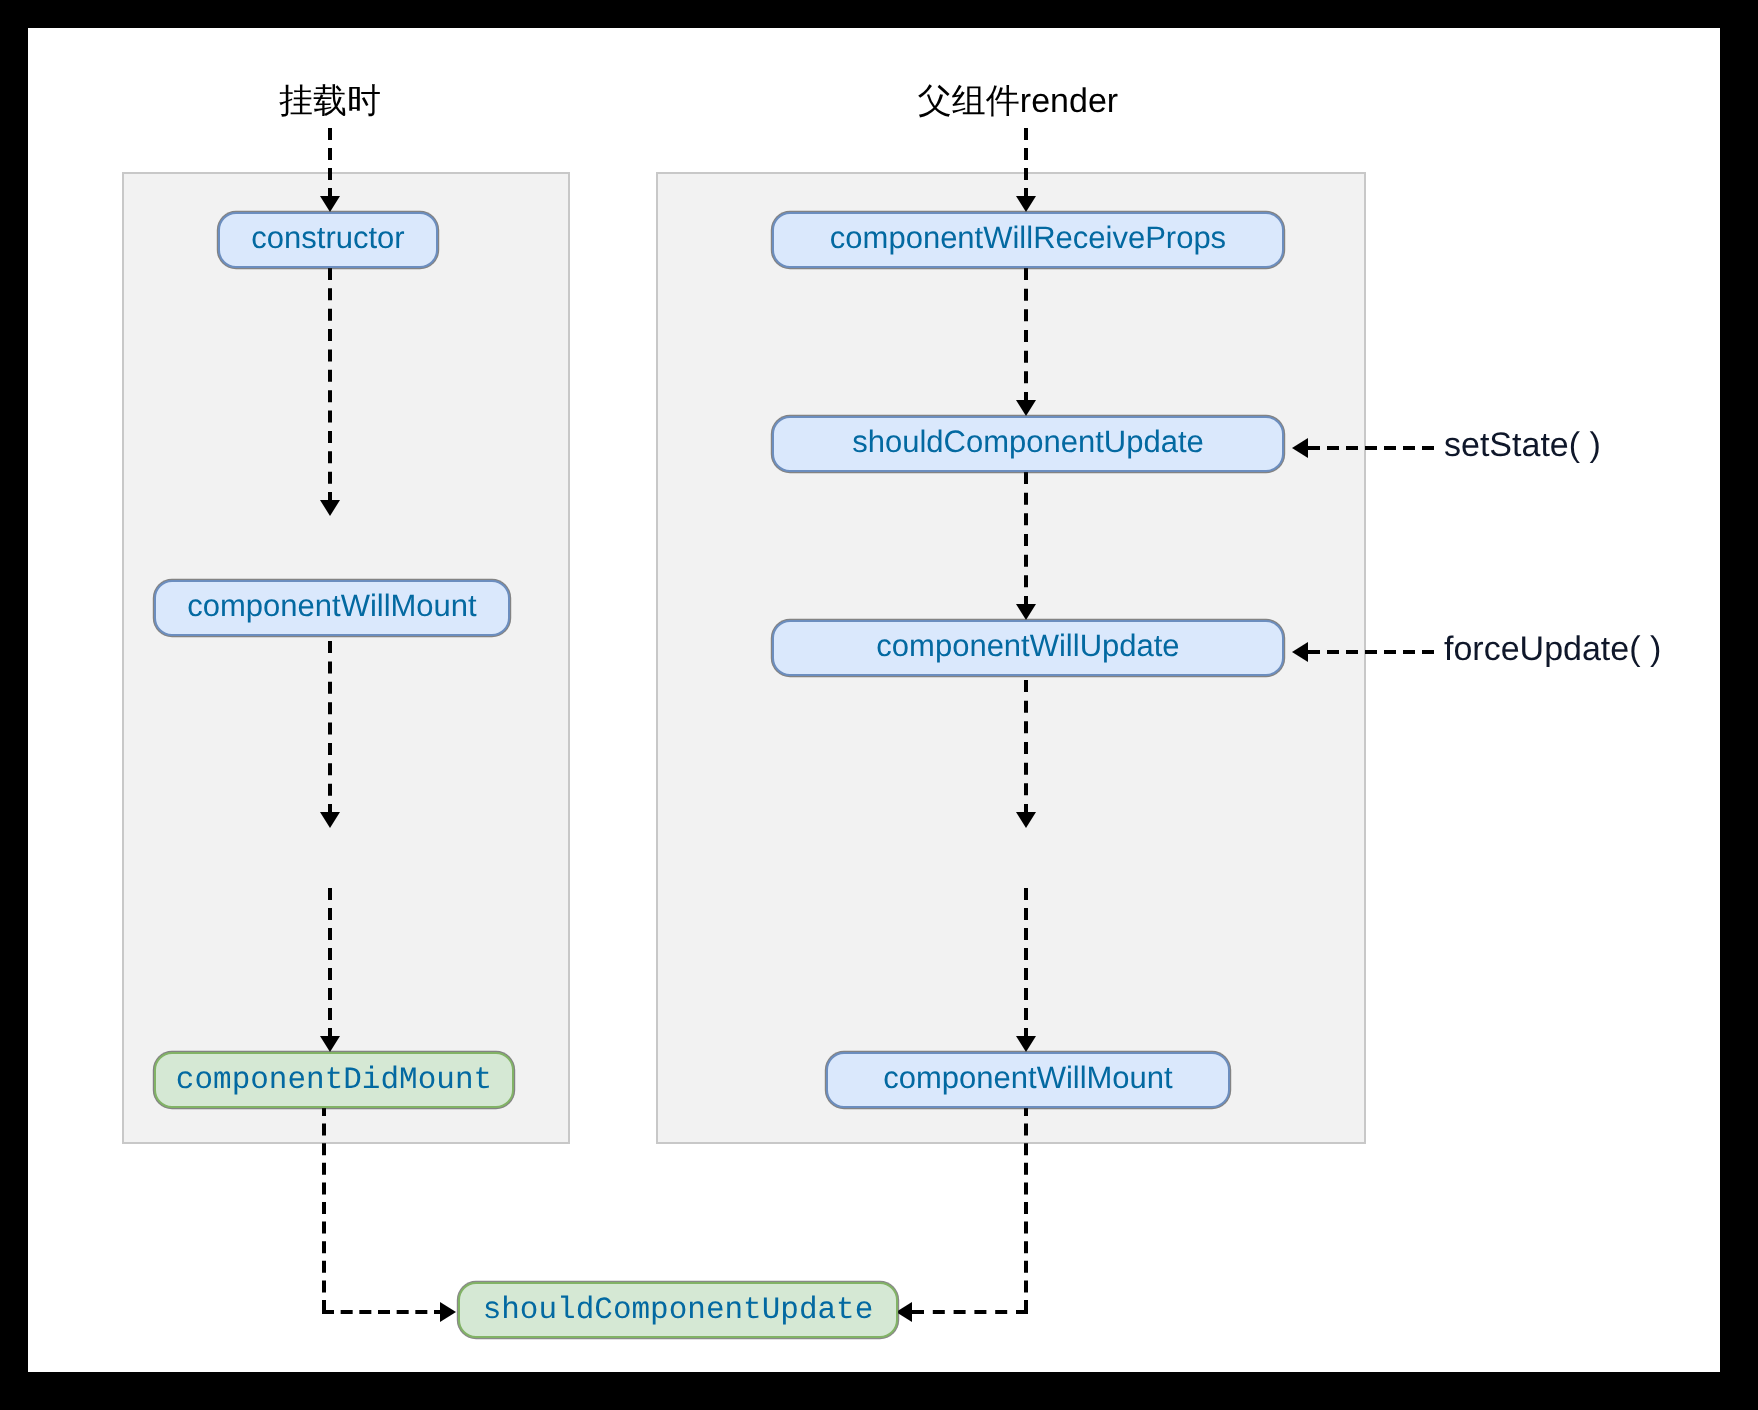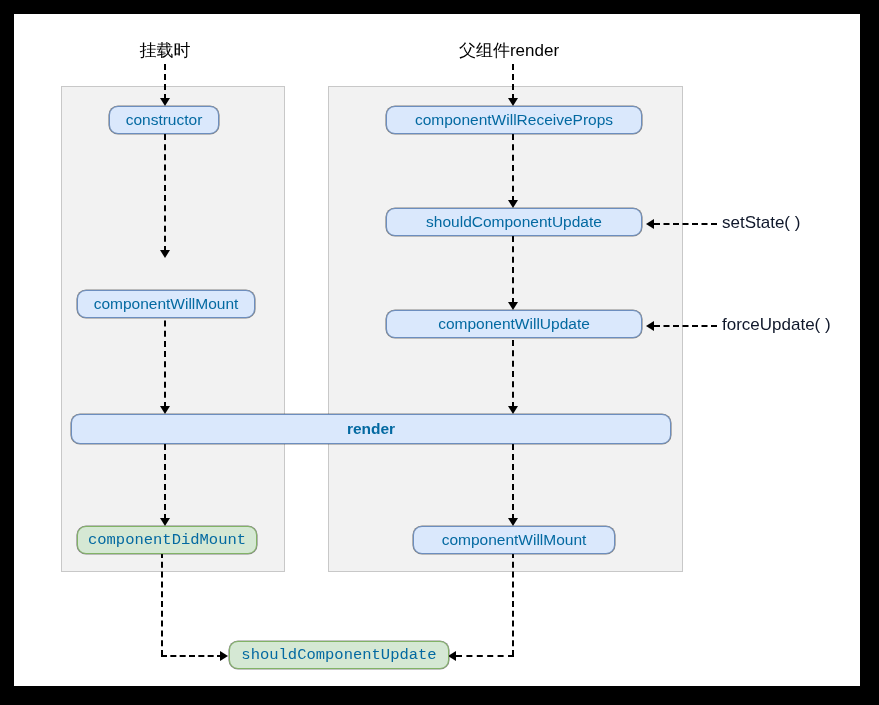--- a/index.html
+++ b/index.html
@@ -176,18 +176,17 @@
     <div class="node green" style="left:63px; top:512px; width:180px; height:28px;">componentDidMount</div>
 
     <div class="node" style="left:372px; top:92px; width:256px; height:28px;">componentWillReceiveProps</div>
 
     <div class="node" style="left:372px; top:296px; width:256px; height:28px;">componentWillUpdate</div>
 
     <div class="node" style="left:372px; top:194px; width:256px; height:28px;">shouldComponentUpdate</div>
 
     <div class="node" style="left:399px; top:512px; width:202px; height:28px;">componentWillMount</div>
 
-    <div class="node render-bar" style="left:57px; top:400px; width:600px; height:30px;">render</div>
 
     <div class="node green" style="left:215px; top:627px; width:220px; height:28px;">shouldComponentUpdate</div>
 
   </div>
 </div>
 
 </body></html>

